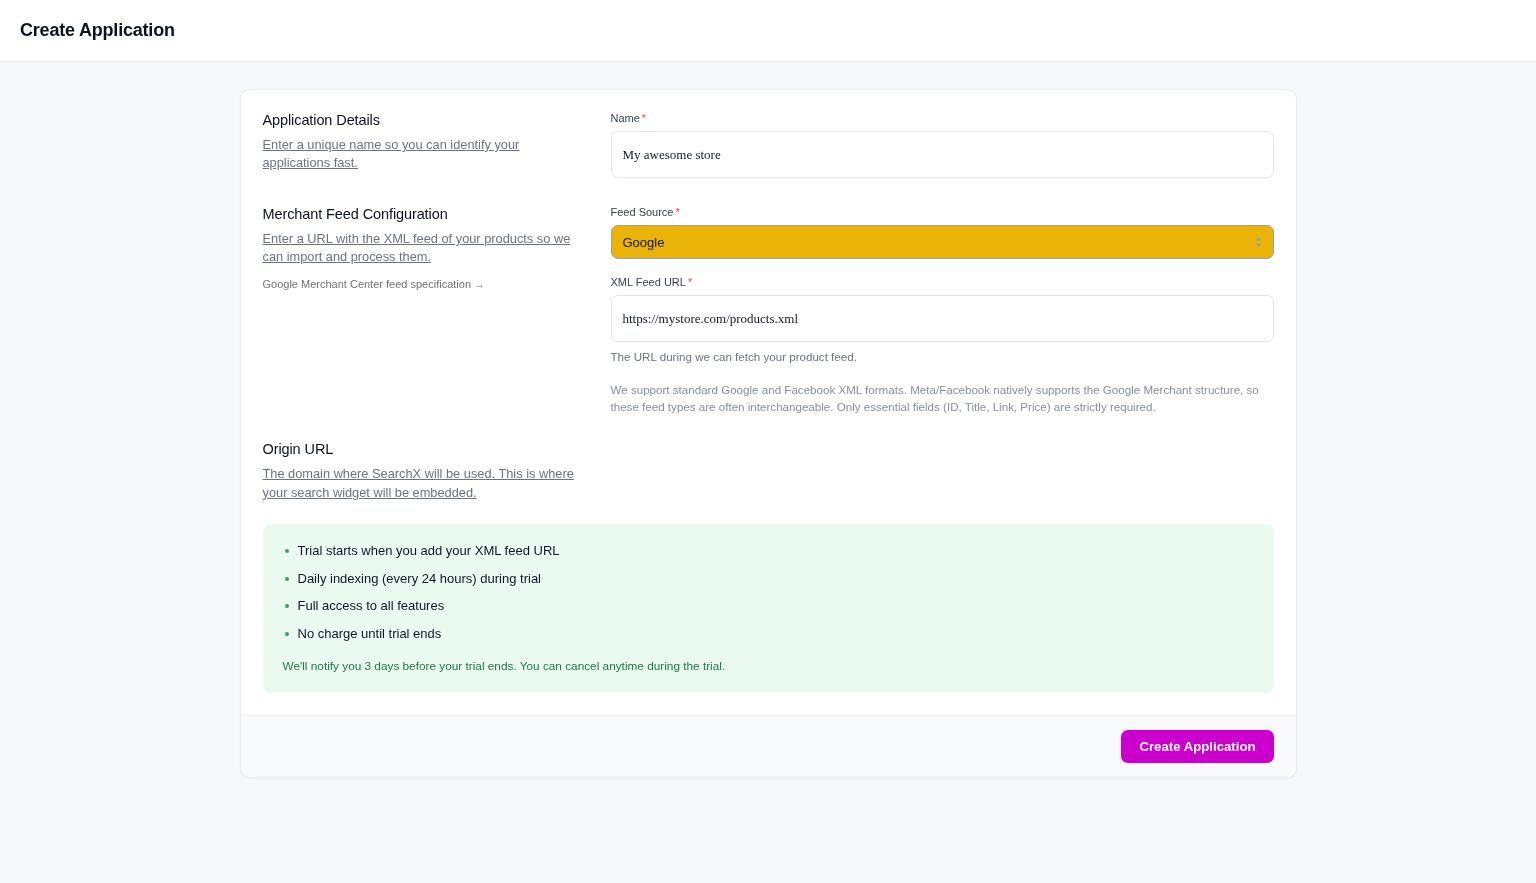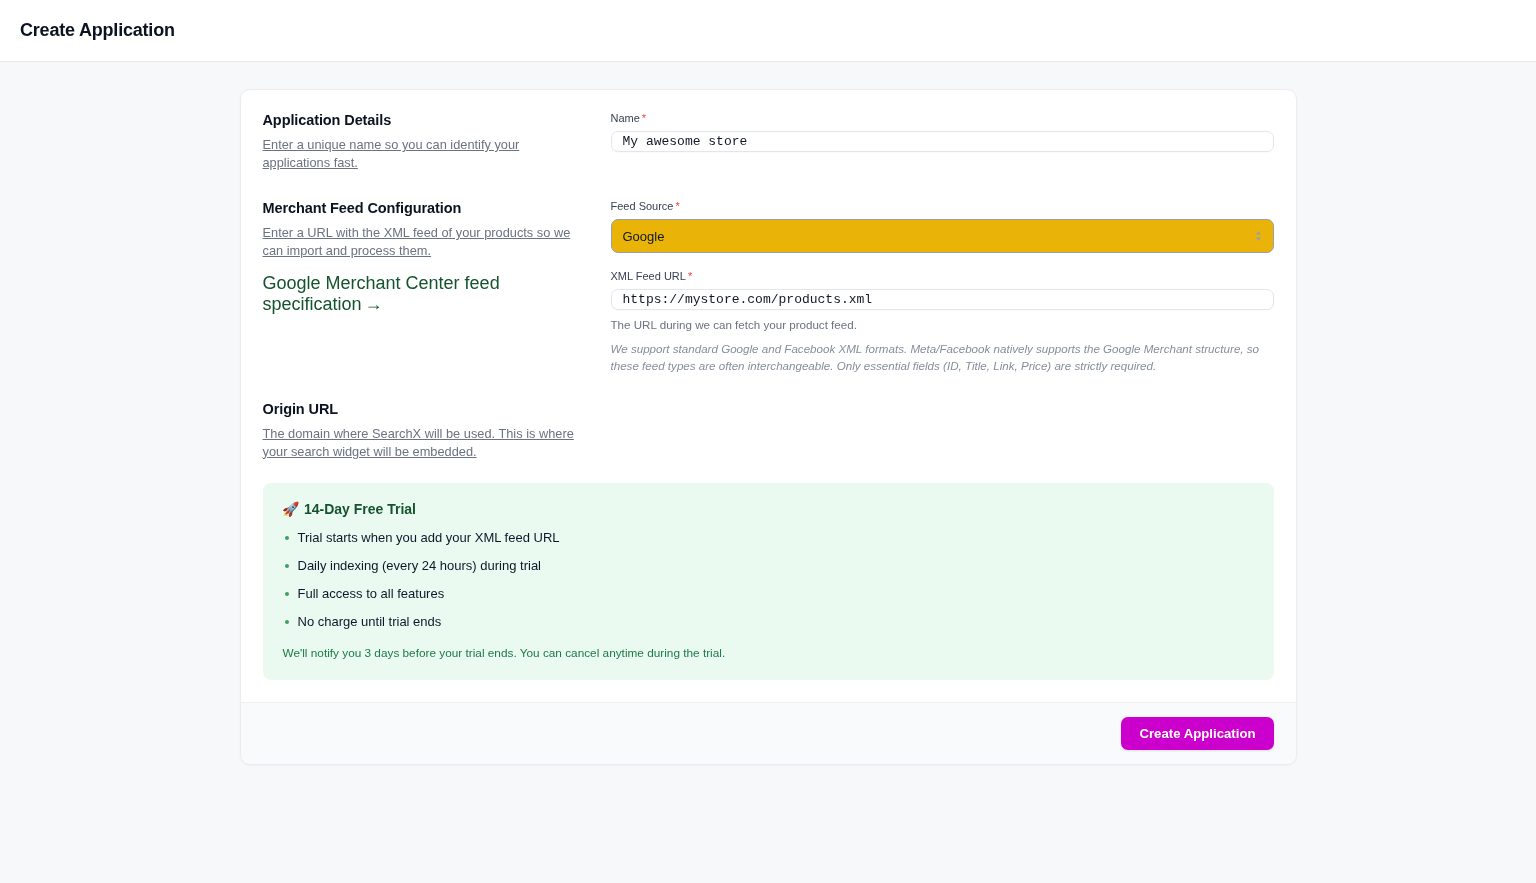--- a/index.html
+++ b/index.html
@@ -48,60 +48,60 @@
   
   .row {
     display: flex;
     align-items: flex-start;
   }
   .row-left { width: 348px; flex: 0 0 348px; padding-right: 26px; }
   .row-right { flex: 1 1 auto; }
 
   .sec-title {
     font-size: 14.5px;
-    font-weight: bold;
+    font-weight: normal;
     color: #0b1220;
     margin: 0 0 8px 0;
     letter-spacing: -0.1px;
   }
   .sec-desc {
     font-size: 12.8px;
     line-height: 1.42;
     color: #6b7280;
     margin: 0;
     max-width: 318px;
     text-decoration: underline;
   }
   .sec-link {
     display: inline-block;
     margin-top: 12px;
-    font-size: 18px;
-    color: #14532d;
+    font-size: 11px;
+    color: #737373;
     text-decoration: none;
     cursor: pointer;
   }
   .sec-link .arrow { margin-left: 3px; }
 
   
   .field { margin-bottom: 0; }
   .field-label {
     font-size: 11px;
     color: #374151;
     margin-bottom: 7px;
     display: block;
   }
   .req { color: #f04438; margin-left: 2px; }
 
   .input {
     width: 100%;
-    height: 21px;
+    height: 47px;
     border: 1px solid #e3e5ea;
     border-radius: 7px;
     background: #ffffff;
-    font-family: Liberation Mono, monospace;
+    font-family: Liberation Serif, serif;
     font-size: 13px;
     color: #111827;
     padding: 0 11px;
     outline: none;
     box-shadow: 0 1px 1px rgba(16,24,40,.02);
   }
 
   .select-wrap { position: relative; }
   .select {
     width: 100%;
@@ -129,21 +129,21 @@
     line-height: 0;
     color: #9aa0a6;
   }
 
   .help {
     font-size: 11.6px;
     line-height: 1.45;
     color: #868e9b;
     margin-top: 7px;
   }
-  .help + .help { margin-top: 7px; font-style: italic; }
+  .help + .help { margin-top: 16px; }
   .help-strong { color: #6b7280; }
 
   
   .row-app { margin-bottom: 28px; }
   .row-feed { margin-bottom: 26px; }
   .row-origin { margin-bottom: 22px; }
   .gap-18 { height: 17px; }
 
   
   .trial {
@@ -274,23 +274,20 @@
       </div>
 
       <div class="row row-origin">
         <div class="row-left">
           <h2 class="sec-title">Origin URL</h2>
           <p class="sec-desc">The domain where SearchX will be used. This is where your search widget will be embedded.</p>
         </div>
       </div>
 
       <div class="trial">
-        <div class="trial-title">
-          <span class="emoji">🚀</span><span>14-Day Free Trial</span>
-        </div>
         <ul class="trial-list">
           <li>Trial starts when you add your XML feed URL</li>
           <li>Daily indexing (every 24 hours) during trial</li>
           <li>Full access to all features</li>
           <li>No charge until trial ends</li>
         </ul>
         <div class="trial-note">We'll notify you 3 days before your trial ends. You can cancel anytime during the trial.</div>
       </div>
 
     </div>

